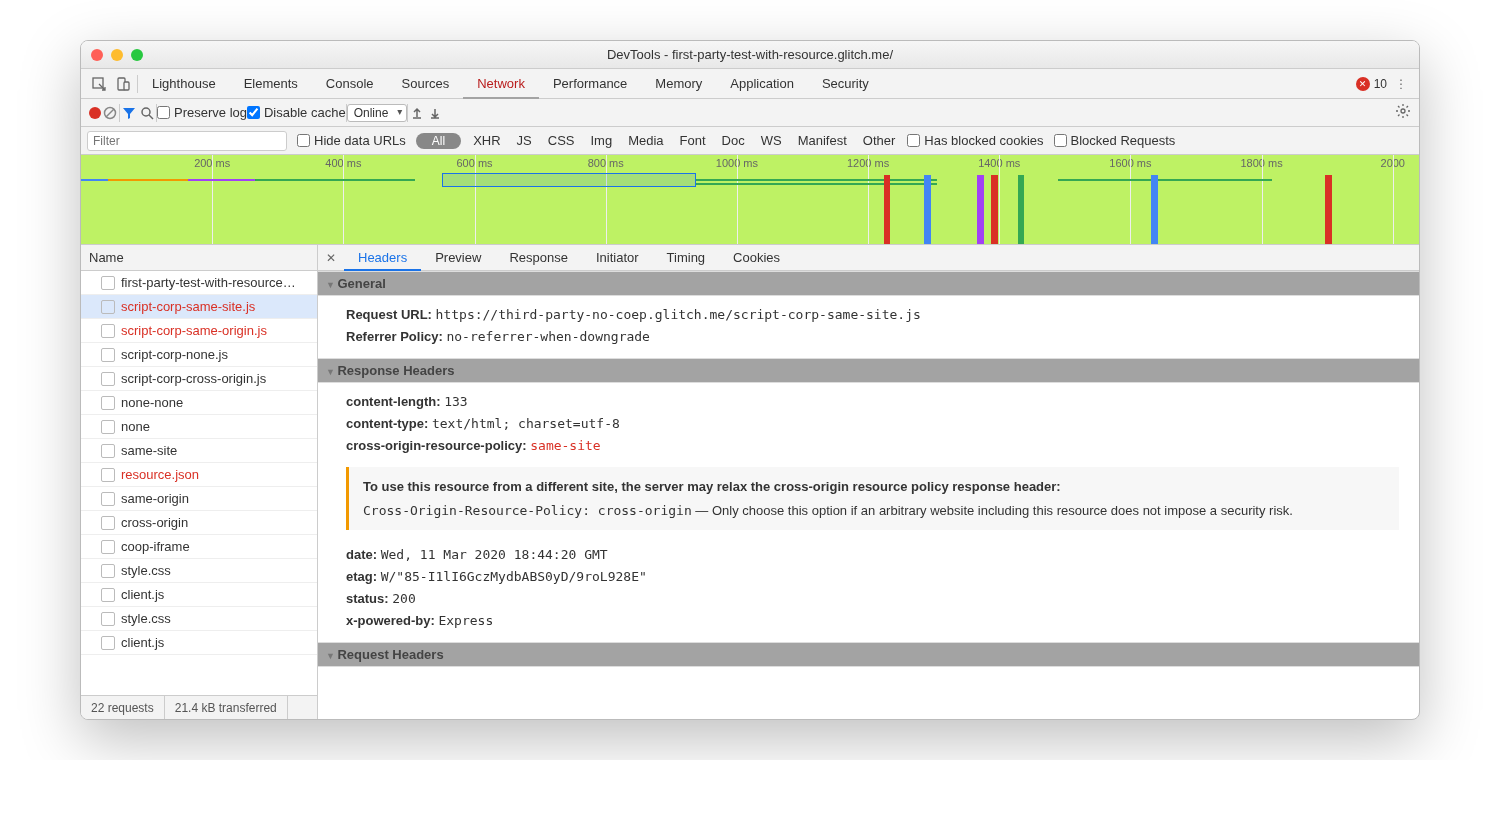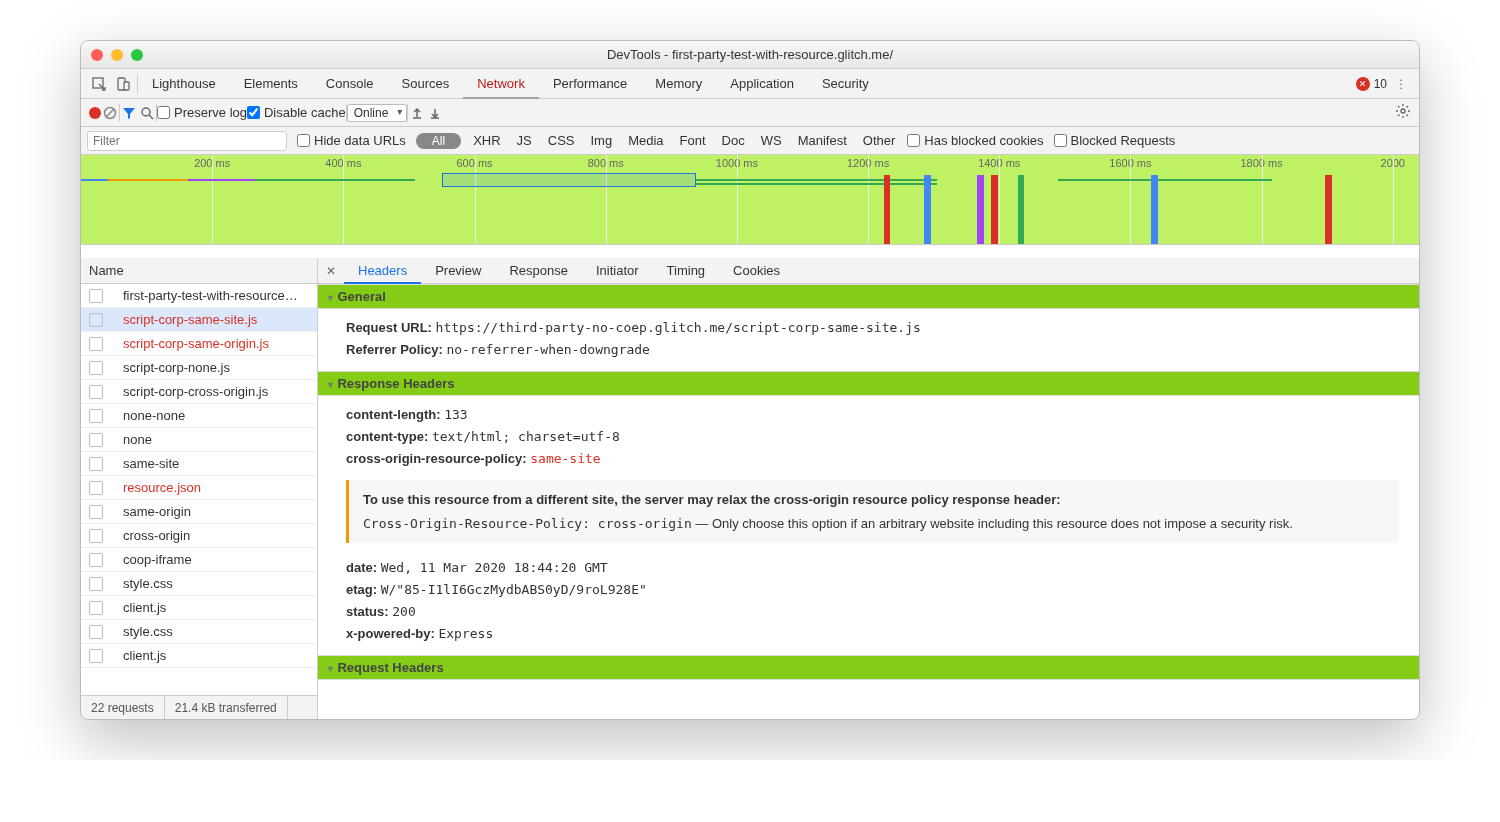--- a/index.html
+++ b/index.html
@@ -47,40 +47,40 @@
 
 .timeline { height: 90px; border-bottom: 1px solid #ccc; background: #bef264; position: relative; overflow: hidden; }
 .tlabels { position: absolute; top: 2px; left: 0; right: 0; height: 14px; }
 .tlabel { position: absolute; font-size: 11px; color: #666; transform: translateX(-50%); }
 .tgrid { position: absolute; top: 0; bottom: 0; width: 1px; background: #eee; }
 .waterfallbars { position:absolute; top:20px; left:0; right:0; bottom:0; }
 .selband { position:absolute; top:18px; height:14px; background: rgba(26,115,232,0.15); border:1px solid #1a73e8; }
 .wbar { position:absolute; height:2px; }
 
 
-.panelsplit { flex:1; display:flex; overflow:hidden;margin-top:13px; }
+.panelsplit { flex:1; display:flex; overflow:hidden; }
 .reqlist { width: 237px; border-right: 1px solid #ccc; display:flex; flex-direction:column; overflow:hidden; }
 .reqlist .hdr { height: 26px; border-bottom: 1px solid #ccc; background:#f3f3f3; display:flex; align-items:center; padding:0 8px; font-size:13px; }
 .reqlist .rows { flex:1; overflow-y:auto; }
-.reqrow { height:24px; display:flex; align-items:center; gap:20px; padding:0 8px; border-bottom:1px solid #eee; font-size:13px; cursor:pointer; white-space:nowrap; overflow:hidden; text-overflow:ellipsis; }
+.reqrow { height:24px; display:flex; align-items:center; gap:6px; padding:0 20px; border-bottom:1px solid #eee; font-size:13px; cursor:pointer; white-space:nowrap; overflow:hidden; text-overflow:ellipsis; }
 .reqrow.sel { background:#dbe8fb; }
 .reqrow.err { color:#d93025;align-items:center; }
 .fileico { width:14px; height:14px; border:1px solid #bbb; border-radius:2px; flex-shrink:0; }
 .statusbar { height:24px; border-top:1px solid #ccc; background:#f3f3f3; display:flex; align-items:center; font-size:12px; color:#555; }
 .statusbar span { padding:0 10px; border-right:1px solid #ccc; height:100%; display:flex; align-items:center; }
 
 .detail { flex:1; display:flex; flex-direction:column; overflow:hidden; }
 .detailtabs { height:26px; border-bottom:1px solid #ccc; background:#f3f3f3; display:flex; align-items:center; gap:0; }
 .detailtabs .close { width:26px; text-align:center; color:#666; cursor:pointer; }
 .detailtabs .dtab { padding:0 14px; height:26px; line-height:26px; font-size:13px; color:#333; cursor:pointer; }
 .detailtabs .dtab.active { color:#1a73e8; border-bottom:2px solid #1a73e8; }
 .detailbody { flex:1; overflow-y:auto; }
 
 .section { }
-.sechdr { background:#84cc16; border-bottom:1px solid #ddd; border-top:1px solid #ddd; padding:4px 8px; font-size:13px; font-weight:600; color:#444; }
+.sechdr { background:#a3a3a3; border-bottom:1px solid #ddd; border-top:1px solid #ddd; padding:4px 8px; font-size:13px; font-weight:600; color:#444; }
 .sechdr::before { content:"▼ "; font-size:9px; color:#777; }
 .secbody { padding:8px 20px 10px 28px; }
 .kv { font-size:13px; line-height:22px; }
 .kv b { font-weight:700; }
 .mono { font-family: ui-monospace, Menlo, Consolas, monospace; }
 .warnred { color:#d93025; }
 
 .callout { border-left:3px solid #f29900; background:#f7f7f7; padding:10px 14px; margin:10px 0 14px 0; font-size:13px; line-height:1.5; }
 .callout .ctitle { font-weight:600; margin-bottom:4px; }
 </style>

